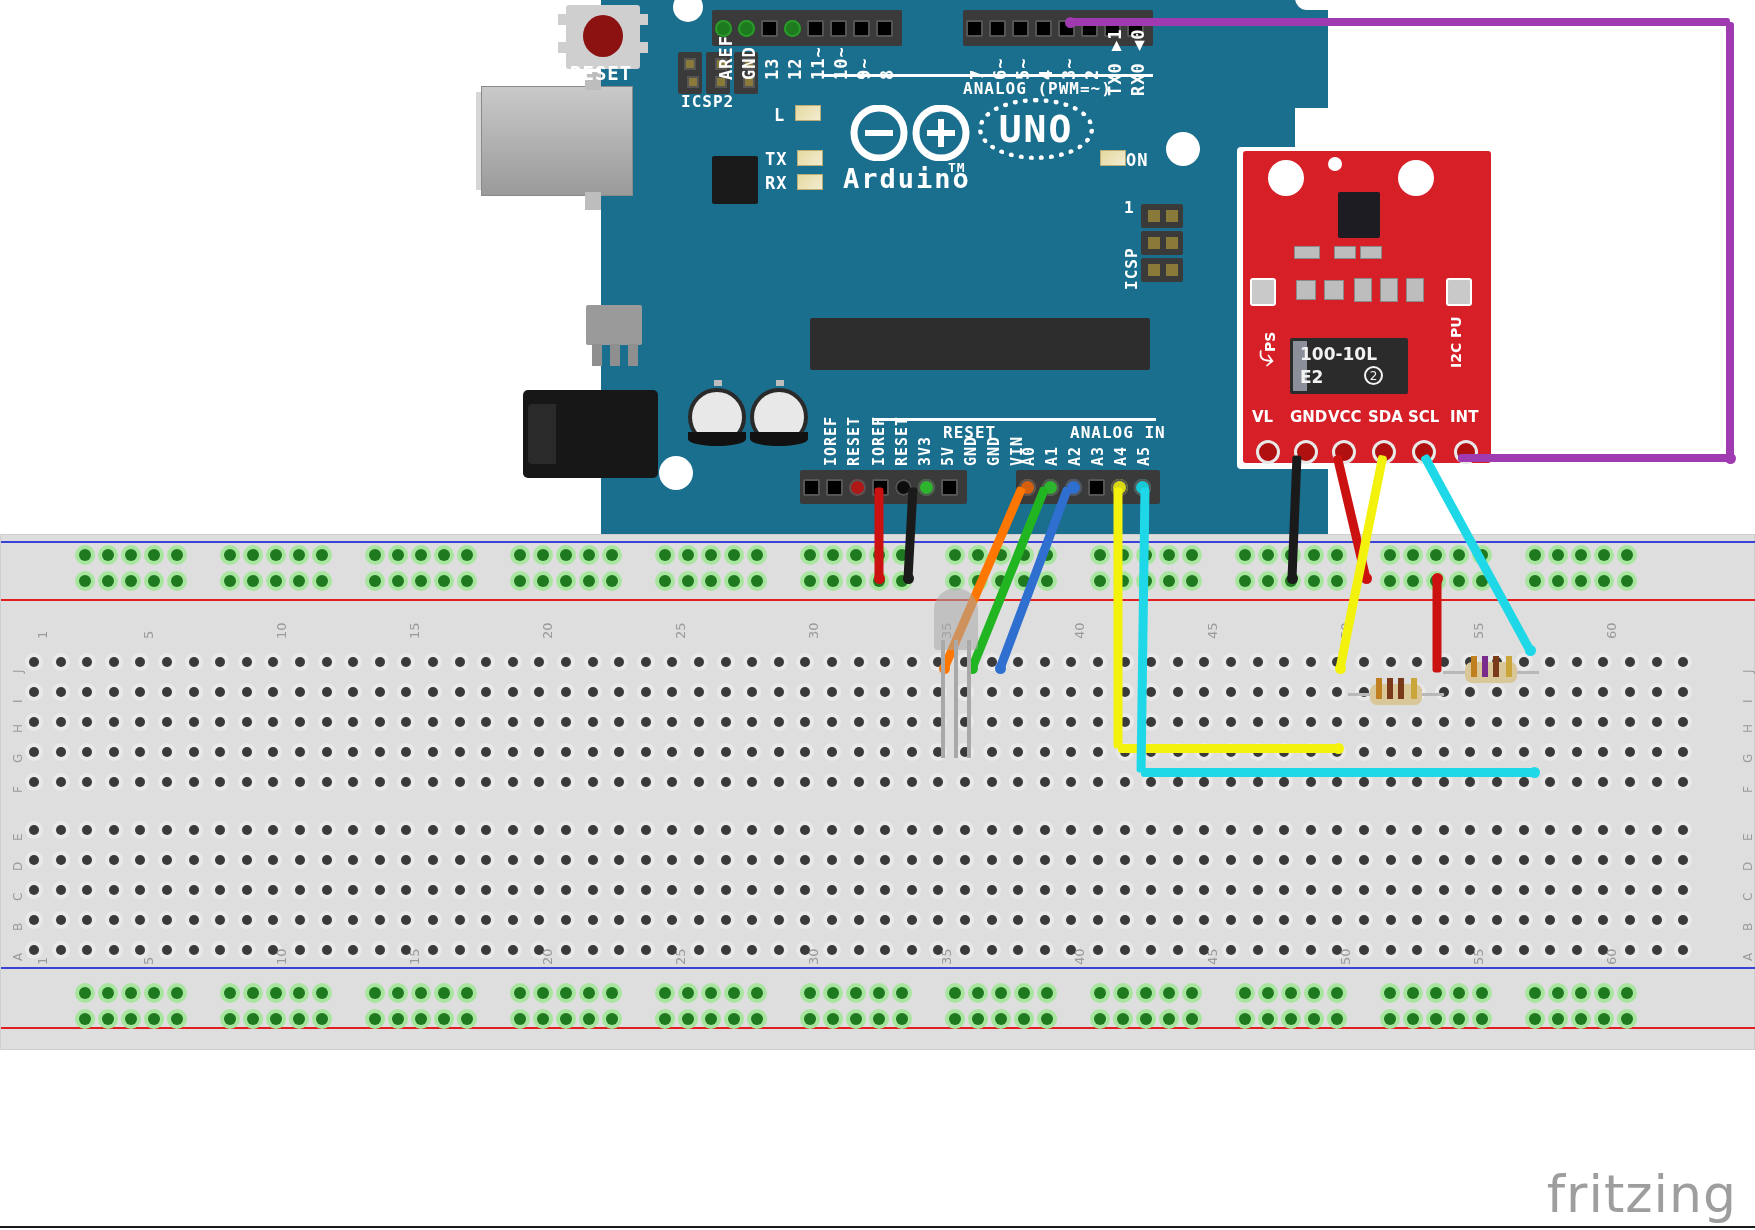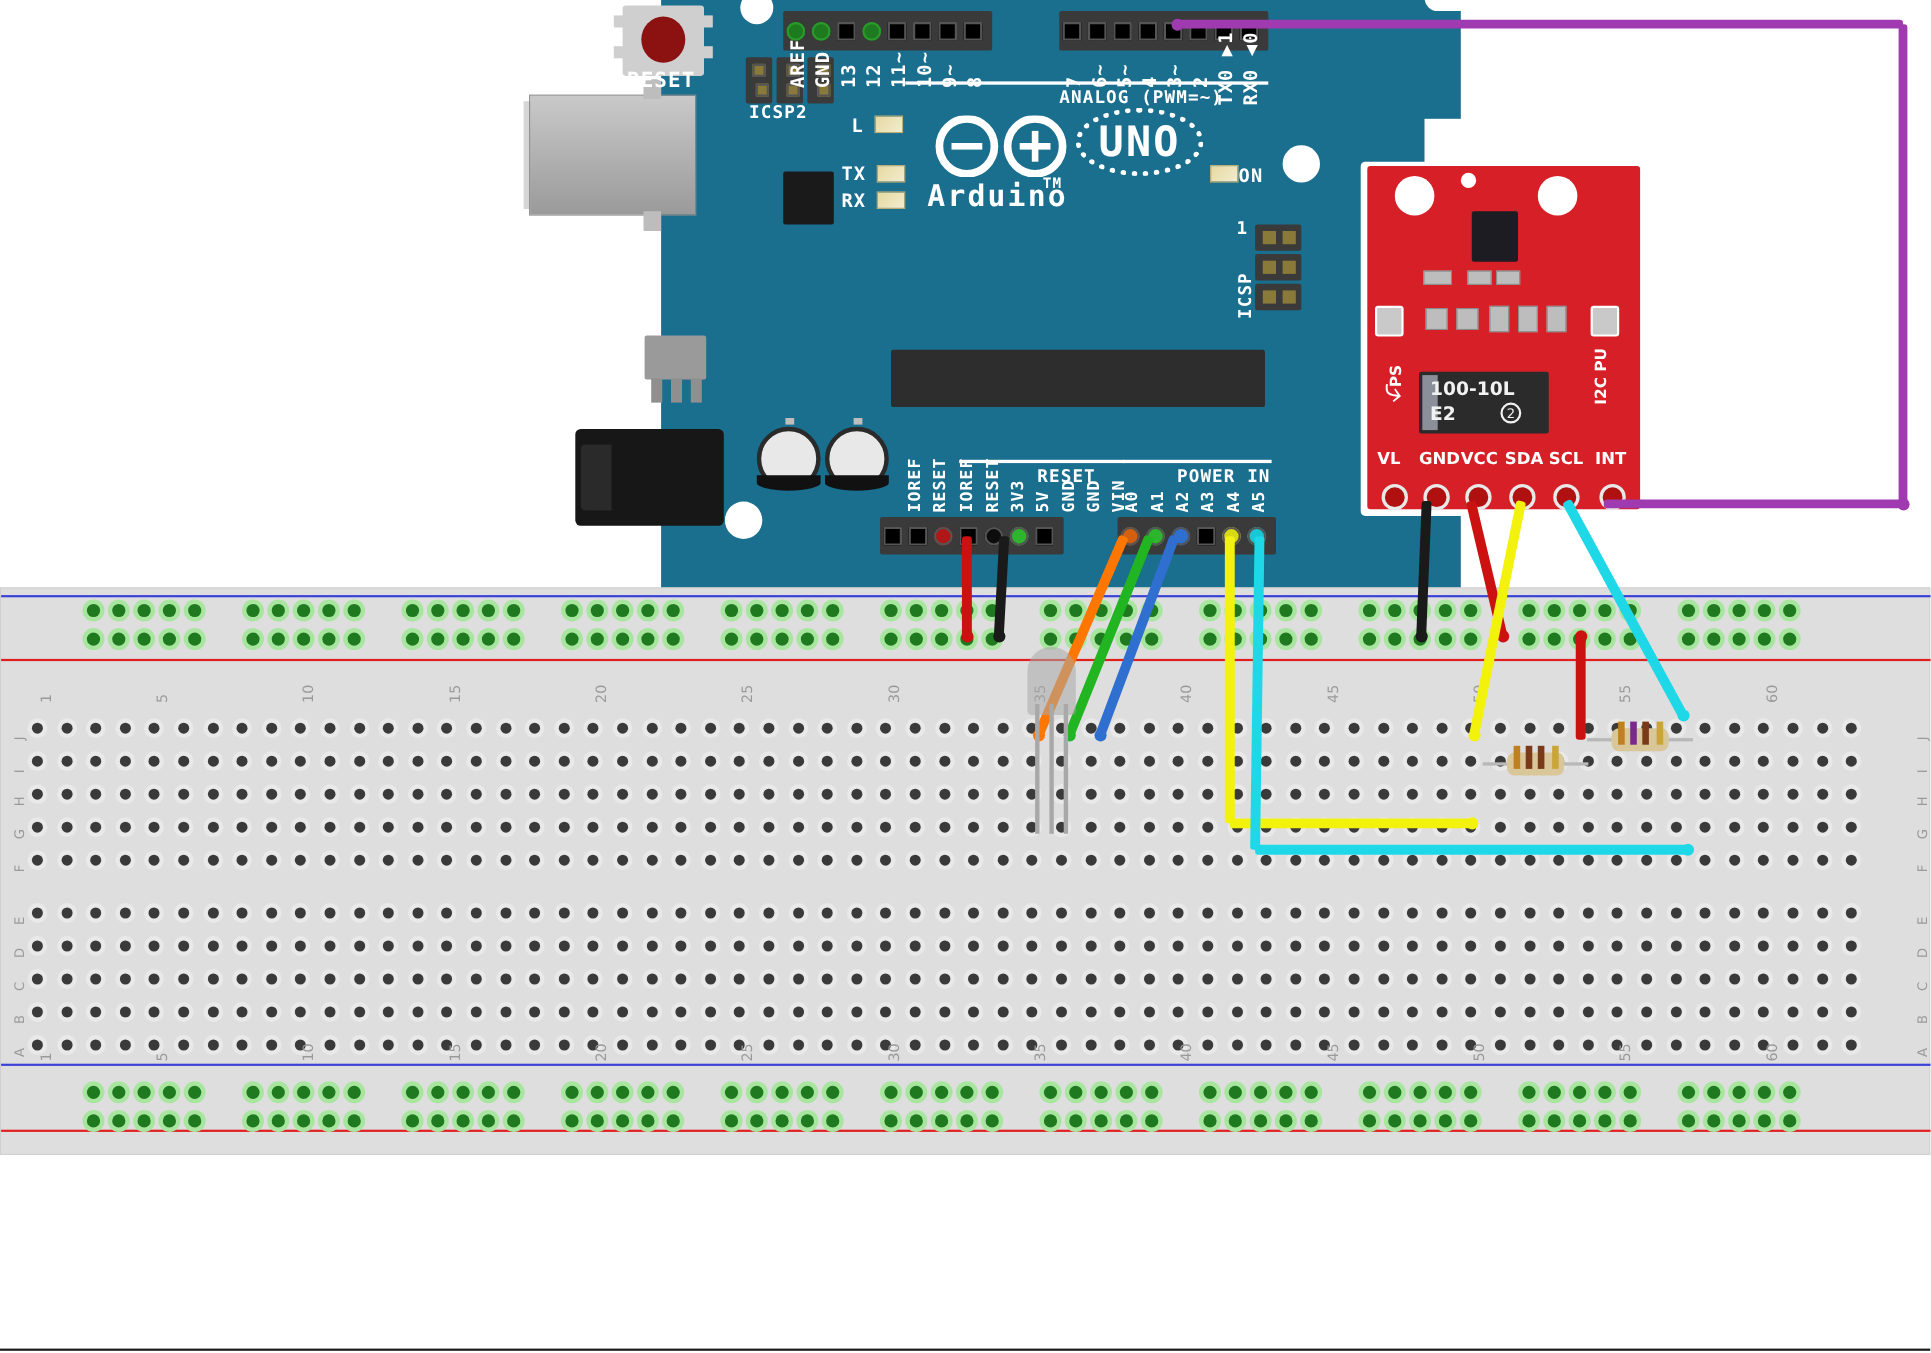--- a/index.html
+++ b/index.html
@@ -387,21 +387,21 @@
   <div class="reg-legs" style="left:610px; top:344px;"></div>
   <div class="reg-legs" style="left:628px; top:344px;"></div>
   <div class="cap-tab" style="left:714px; top:380px;"></div>
   <div class="cap" style="left:688px; top:388px;"></div>
   <div class="cap-tab" style="left:776px; top:380px;"></div>
   <div class="cap" style="left:750px; top:388px;"></div>
 
   <div class="silk-line" style="left:872px; top:418px; width:150px;"></div>
   <div class="silk" style="left:943px; top:425px; font-size:16px;">RESET</div>
   <div class="silk-line" style="left:1021px; top:418px; width:135px;"></div>
-  <div class="silk" style="left:1070px; top:425px; font-size:16px;">POWER IN</div>
+  <div class="silk" style="left:1070px; top:425px; font-size:16px;">ANALOG IN</div>
 
   <div class="header-blk" id="pwH" style="left: 800px; top: 470px; height: 34px; width: 167px;">
       <div class="hpin"></div>
       <div class="hpin"></div>
       <div class="hpin red"></div>
       <div class="hpin"></div>
       <div class="hpin blk"></div>
       <div class="hpin grn"></div>
       <div class="hpin"></div>
     </div>
@@ -2064,13 +2064,14 @@
     <div class="res-lead" style="left:70px; width:26px;"></div>
     <div class="res-body">
       <div class="res-band" style="left:6px;  background:#c08020;"></div>
       <div class="res-band" style="left:17px; background:#7a2a8a;"></div>
       <div class="res-band" style="left:28px; background:#7a3a1a;"></div>
       <div class="res-band" style="left:41px; background:#caa63a;"></div>
     </div>
   </div>
 
   <div class="bottom-rule"></div>
+  <div class="fritz">fritzing</div>
 </div>
 
 </body></html>

